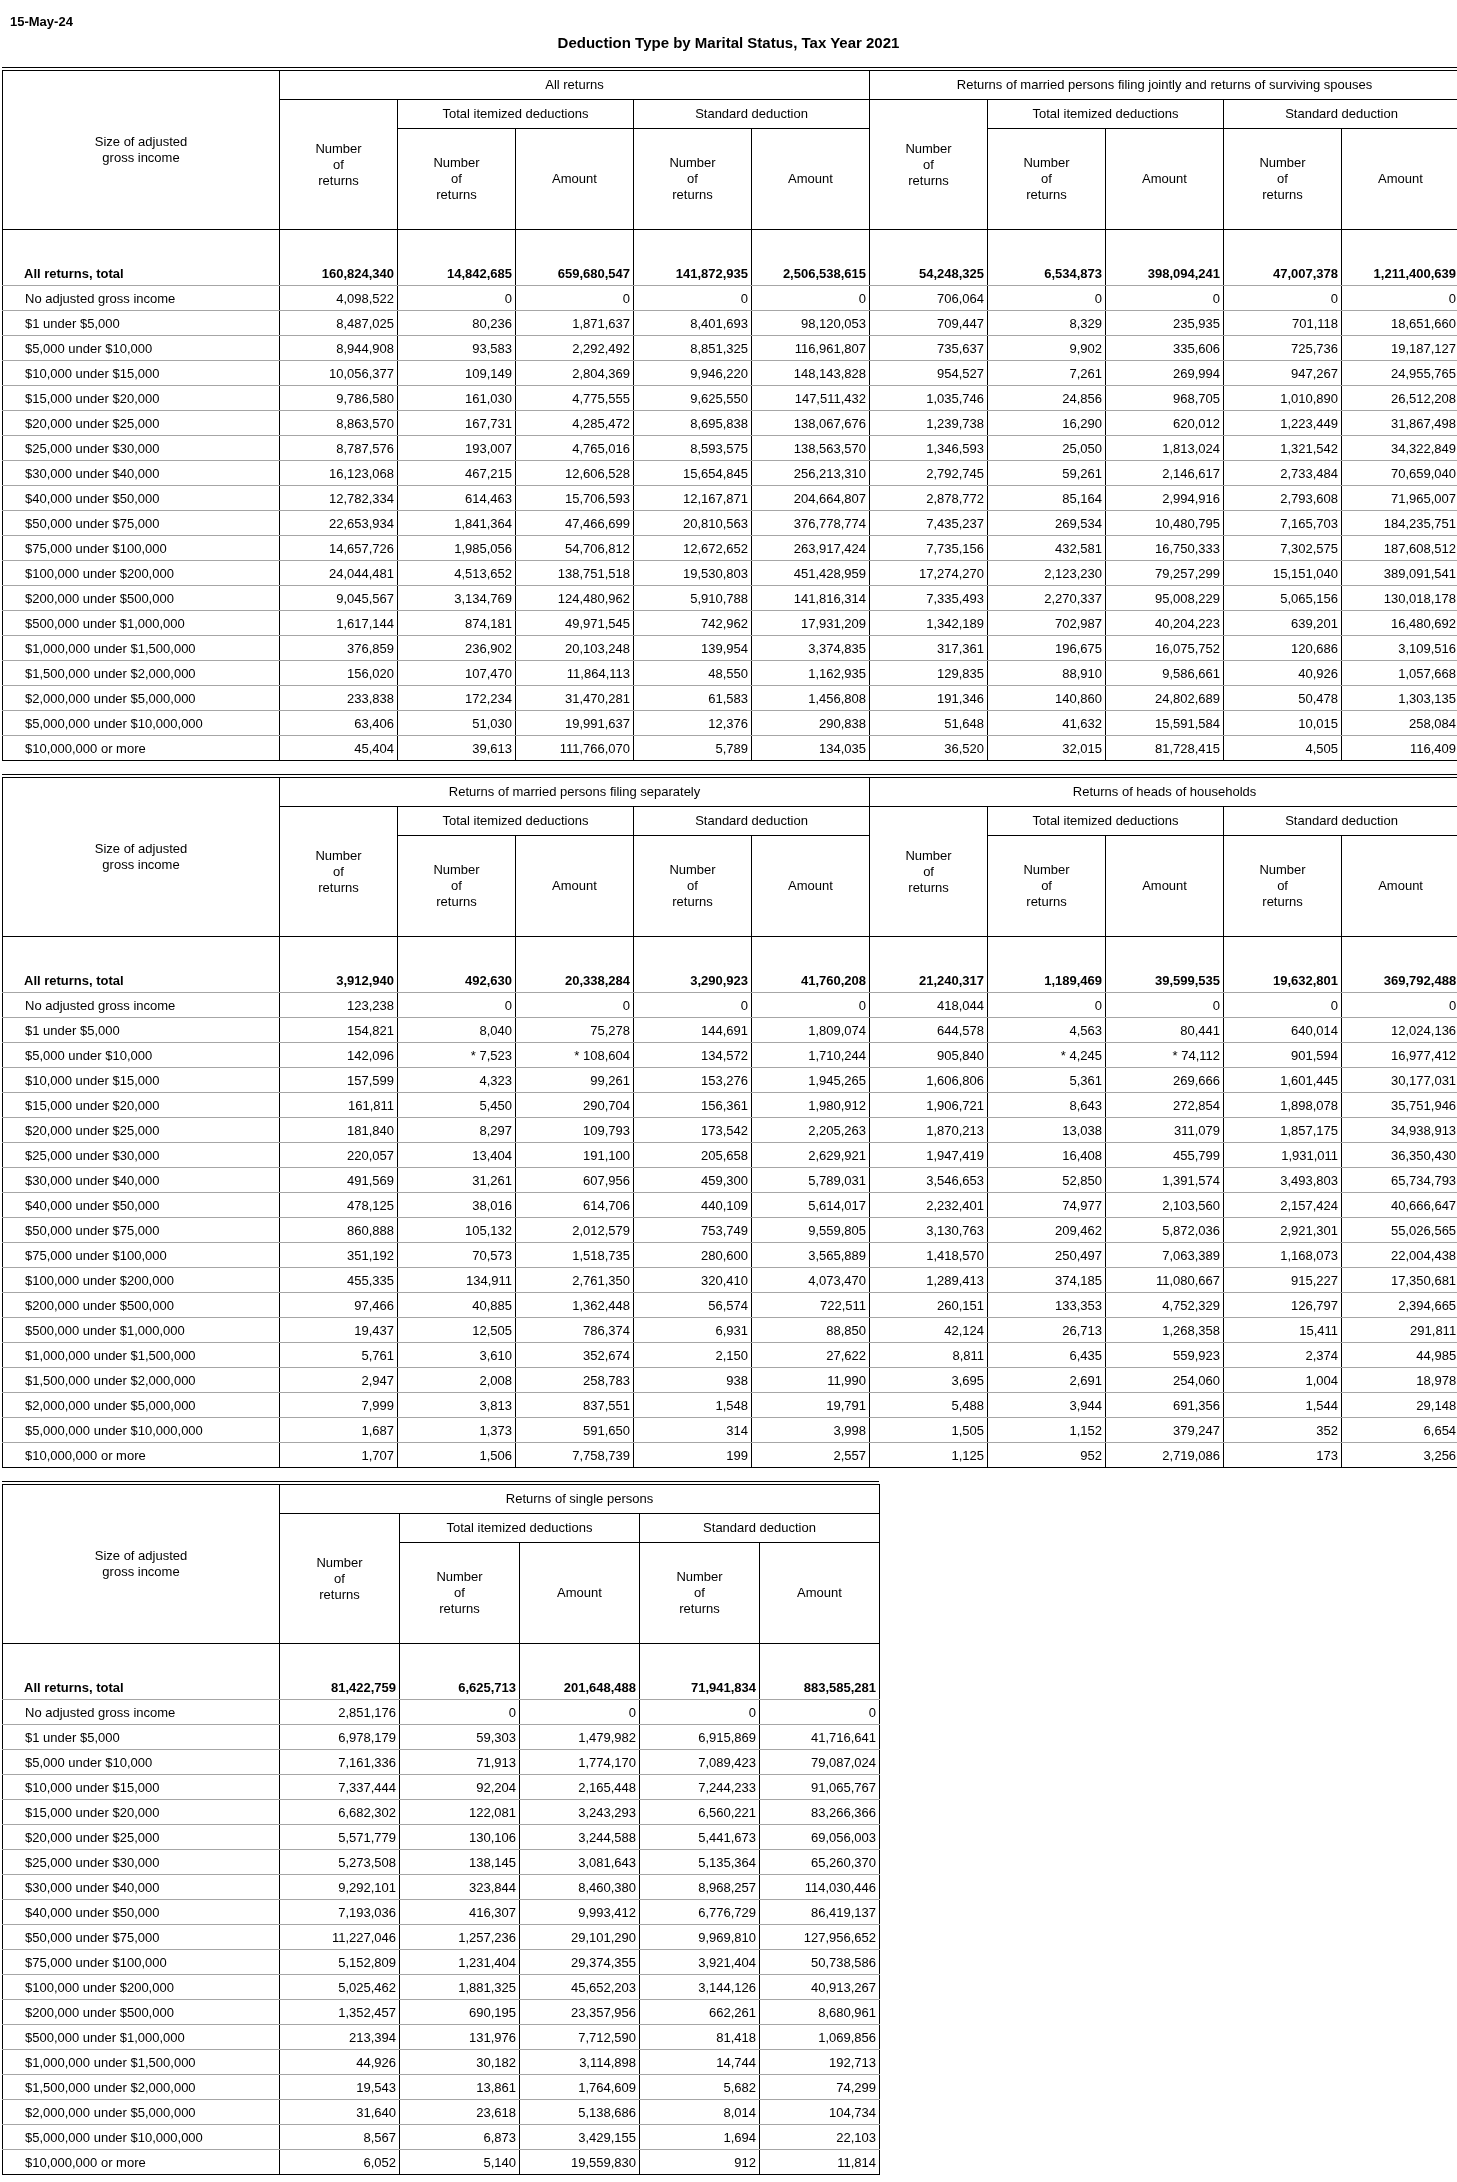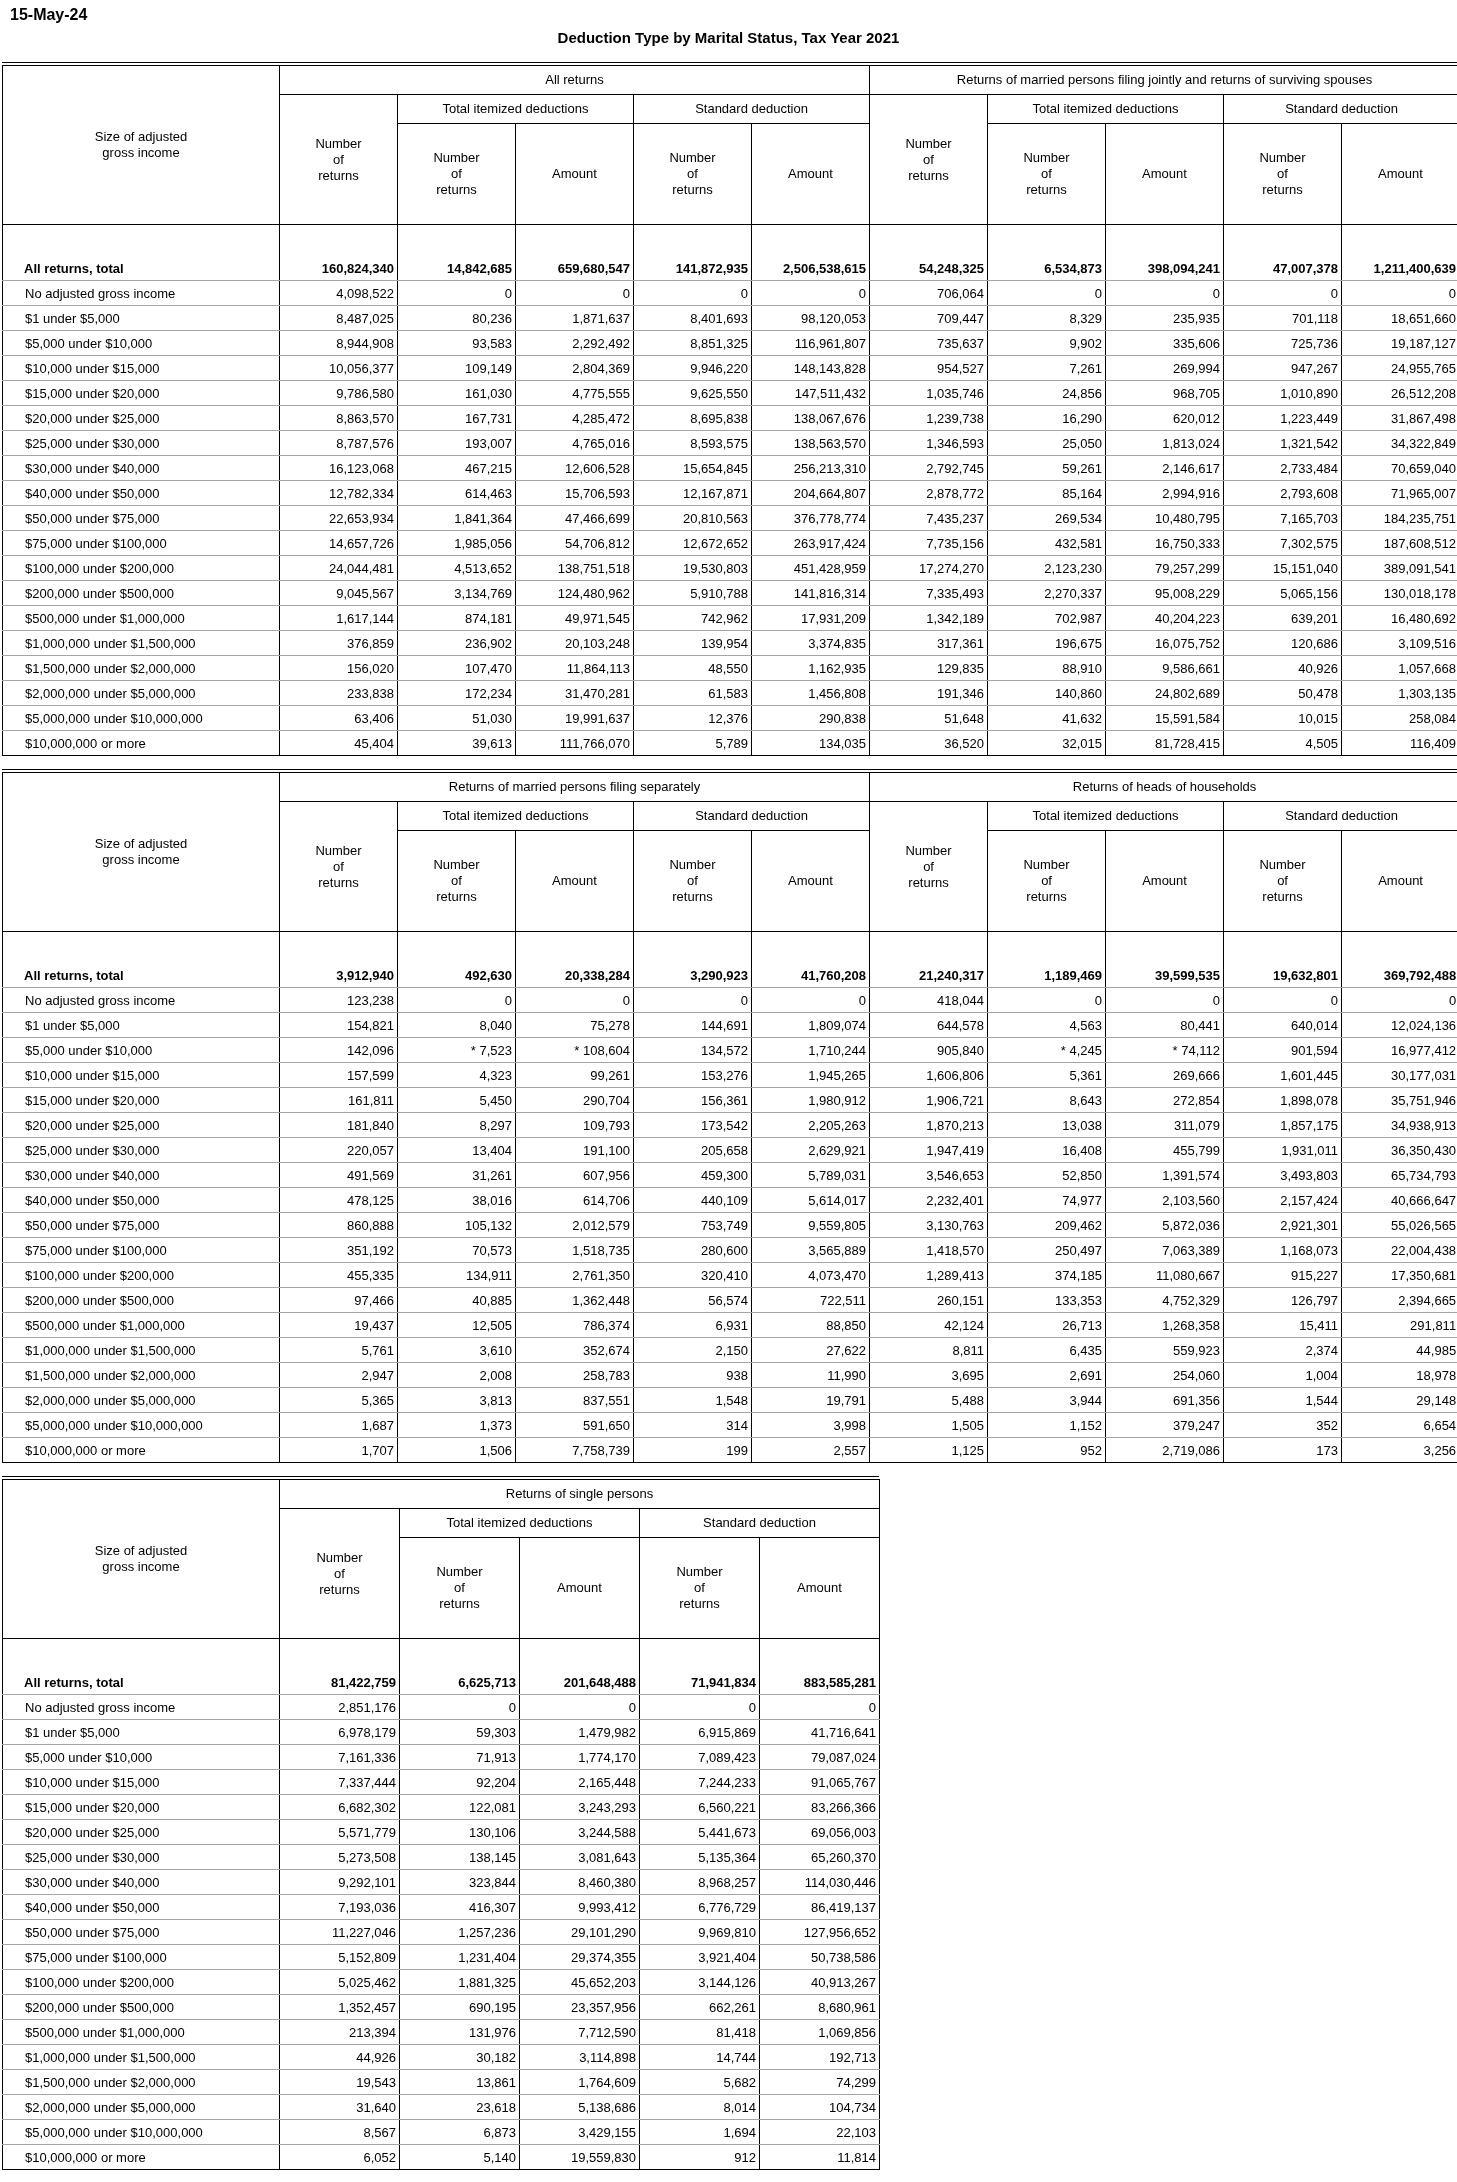--- a/index.html
+++ b/index.html
@@ -1,17 +1,17 @@
 <!DOCTYPE html>
 <html><head>
 <meta charset="utf-8">
 <style>
   html,body{margin:0;padding:0;background:#fff;color:#000;}
   body{width:1457px;font-family:"Liberation Sans",sans-serif;}
-  .date{font-weight:bold;font-size:16px;padding:6px 0 0 10px;}
+  .date{font-weight:bold;font-size:13px;padding:14px 0 0 10px;}
   .title{font-size:15px;font-weight:bold;text-align:center;margin:5px 0 16px 0;}
   .table-wrap{border-top:1px solid #000;padding-top:2px;margin:0 0 13px 2px;width:1455px;}
   .table-wrap.narrow{width:877px;}
   table{border-collapse:collapse;table-layout:fixed;width:100%;border:1px solid #000;font-size:13px;}
   th{font-weight:normal;border:1px solid #000;text-align:center;vertical-align:middle;
      white-space:pre-line;padding:2px;line-height:16px;}
   th.group-hdr{height:24px;}
   tr.subsub th{height:96px;}
   td{border-left:1px solid #000;border-right:1px solid #000;border-bottom:1px solid #a6a6a6;
      text-align:right;padding:4px 3px 3px 2px;line-height:17px;overflow:hidden;white-space:nowrap;}
@@ -645,21 +645,21 @@
             <td>938</td>
             <td>11,990</td>
             <td>3,695</td>
             <td>2,691</td>
             <td>254,060</td>
             <td>1,004</td>
             <td>18,978</td>
           </tr>
           <tr>
             <td class="label">$2,000,000 under $5,000,000</td>
-            <td>5,365</td>
+            <td>7,999</td>
             <td>3,813</td>
             <td>837,551</td>
             <td>1,548</td>
             <td>19,791</td>
             <td>5,488</td>
             <td>3,944</td>
             <td>691,356</td>
             <td>1,544</td>
             <td>29,148</td>
           </tr>

